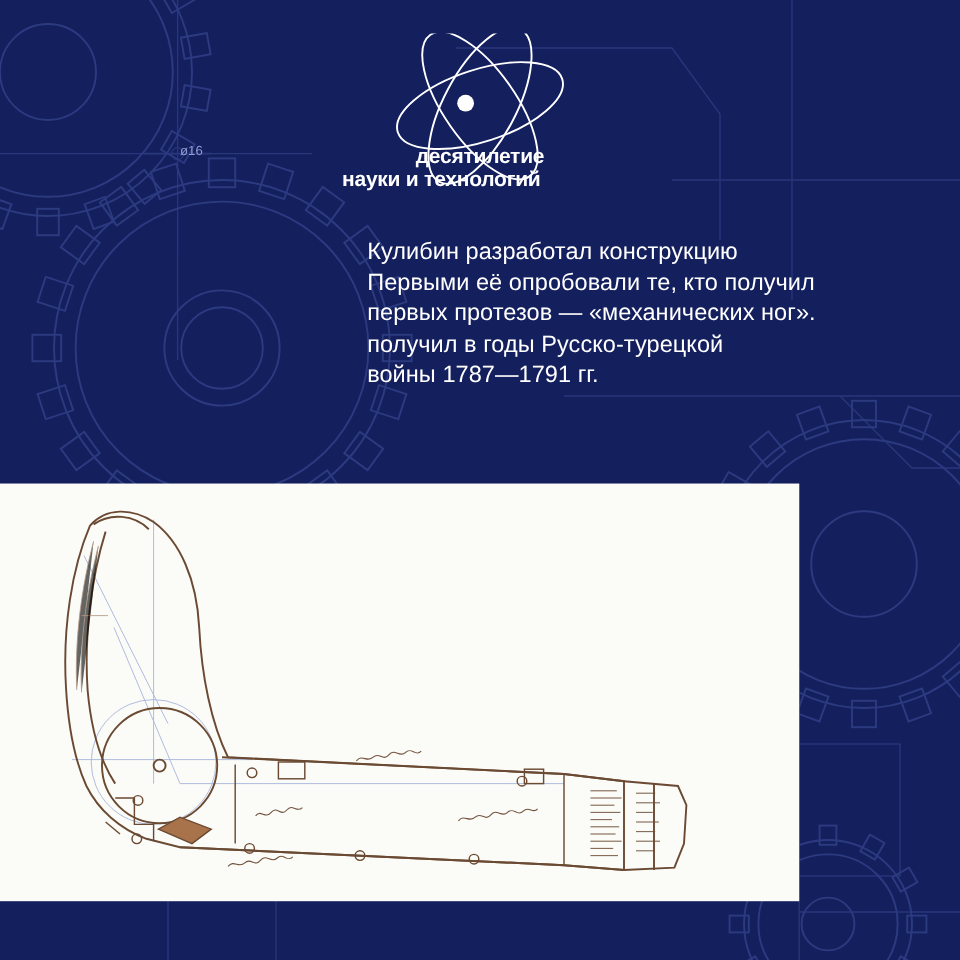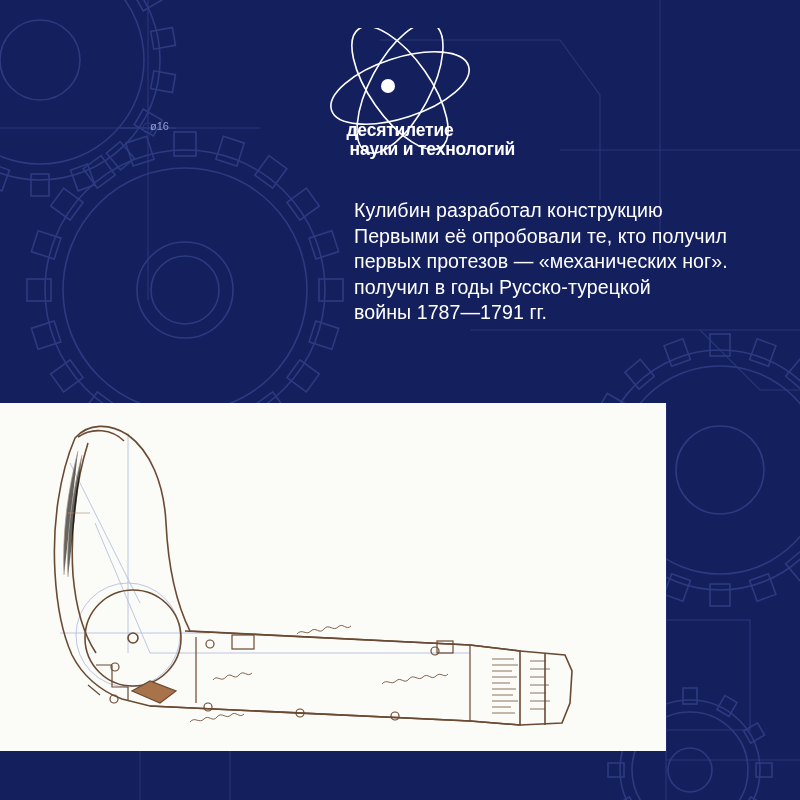--- a/index.html
+++ b/index.html
@@ -72,41 +72,40 @@
     font-size: 17.5px;
     font-weight: bold;
     letter-spacing: -0.2px;
     line-height: 1;
   }
   .logo-word2 {
     position: absolute;
     left: 0px;
     top: 113px;
     width: 230px;
-    text-align: right;
+    text-align: left;
     color: #ffffff;
     font-size: 17.5px;
     font-weight: bold;
     letter-spacing: -0.2px;
     line-height: 1;
   }
   
   .headline {
     position: absolute;
     left: 306px;
     top: 198px;
     width: 480px;
     color: #ffffff;
     font-size: 19.6px;
     line-height: 25.5px;
     letter-spacing: 0.05px;
   }
   .headline div {
     white-space: nowrap;
-    margin-left: 48px;
   }
   
   .photo-card {
     position: absolute;
     left: 0px;
     top: 403px;
     width: 666px;
     height: 348px;
     background: #fdfdfb;
     overflow: hidden;

